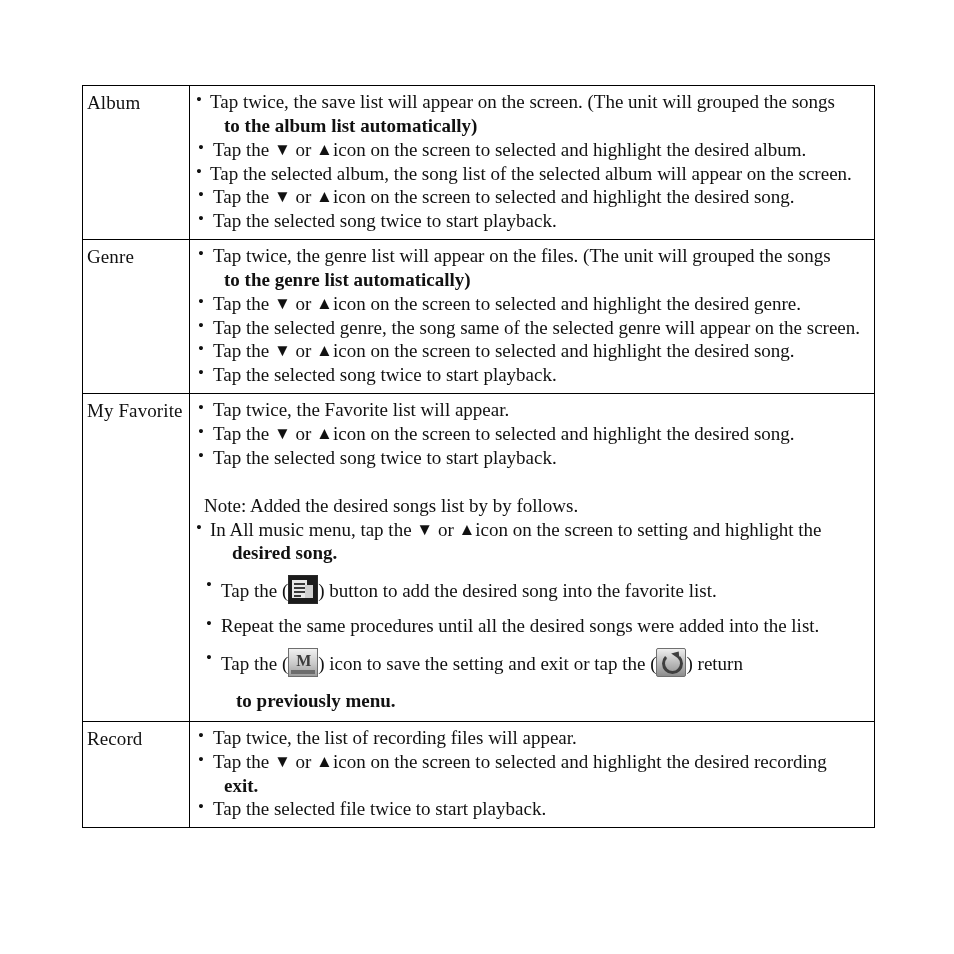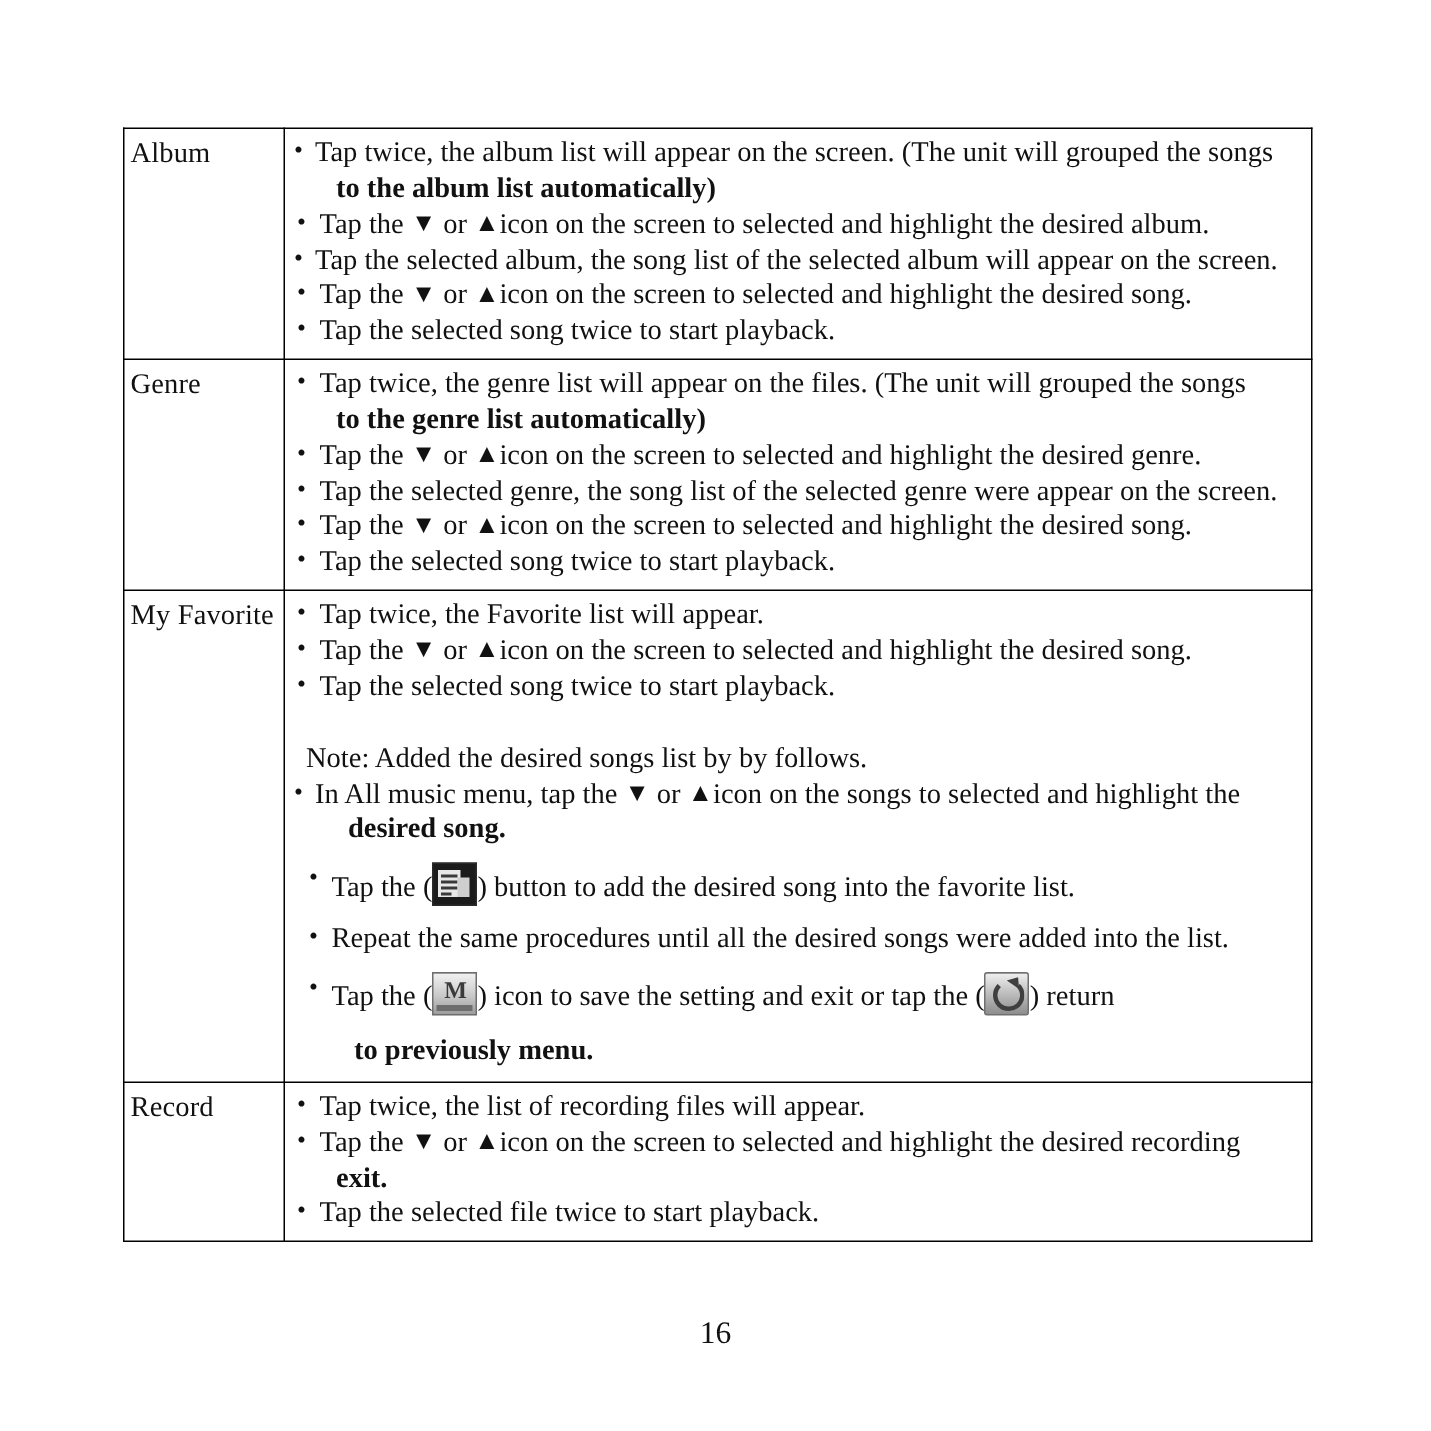--- a/index.html
+++ b/index.html
@@ -195,21 +195,21 @@
   <table class="manual-table">
     <tbody>
 
       <tr>
         <td class="col-label">
           <div class="label-text">Album</div>
         </td>
         <td class="col-body">
           <div class="body-inner">
             <span class="li tight">
-              <span class="bullet">•</span><span>Tap twice, the album list will appear on the screen.  (The unit will grouped the songs</span>
+              <span class="bullet">•</span><span>Tap twice, the save list will appear on the screen.  (The unit will grouped the songs</span>
             </span>
             <span class="cont">to the album list automatically)</span>
 
             <span class="li">
               <span class="bullet">•</span><span>Tap the </span><span class="tri">▼</span><span> or </span><span class="tri">▲</span><span>icon on the screen to selected and highlight the desired album.</span>
             </span>
 
             <span class="li tight">
               <span class="bullet">•</span><span>Tap the selected album, the song list of the selected album will appear on the screen.</span>
             </span>
@@ -234,21 +234,21 @@
             <span class="li">
               <span class="bullet">•</span><span>Tap twice, the genre list will appear on the files. (The unit will grouped the songs</span>
             </span>
             <span class="cont">to the genre list automatically)</span>
 
             <span class="li">
               <span class="bullet">•</span><span>Tap the </span><span class="tri">▼</span><span> or </span><span class="tri">▲</span><span>icon on the screen to selected and highlight the desired genre.</span>
             </span>
 
             <span class="li">
-              <span class="bullet">•</span><span>Tap the selected genre, the song list of the selected genre were appear on the screen.</span>
+              <span class="bullet">•</span><span>Tap the selected genre, the song same of the selected genre will appear on the screen.</span>
             </span>
 
             <span class="li">
               <span class="bullet">•</span><span>Tap the </span><span class="tri">▼</span><span> or </span><span class="tri">▲</span><span>icon on the screen to selected and highlight the desired song.</span>
             </span>
 
             <span class="li">
               <span class="bullet">•</span><span>Tap the selected song twice to start playback.</span>
             </span>
           </div>
@@ -269,21 +269,21 @@
               <span class="bullet">•</span><span>Tap the  </span><span class="tri">▼</span><span>  or  </span><span class="tri">▲</span><span>icon on the screen to selected and highlight the desired song.</span>
             </span>
 
             <span class="li">
               <span class="bullet">•</span><span>Tap the selected song twice to start playback.</span>
             </span>
 
             <span class="plain">Note: Added the desired songs list by by follows.</span>
 
             <span class="li tight">
-              <span class="bullet">•</span><span>In All music menu, tap the  </span><span class="tri">▼</span><span>  or  </span><span class="tri">▲</span><span>icon on the songs to selected and highlight the</span>
+              <span class="bullet">•</span><span>In All music menu, tap the  </span><span class="tri">▼</span><span>  or  </span><span class="tri">▲</span><span>icon on the screen to setting and highlight the</span>
             </span>
             <span class="cont deep">desired song.</span>
 
             <span class="li indent2 hasicon">
               <span class="bullet">•</span><span>Tap the (</span><span class="icon-box icon-list"><span class="paper">
                     <i></i>
                     <i></i>
                     <i></i>
                     <i></i>
                   </span><span class="fold"></span></span><span>) button to add the desired song into the favorite list.</span>
@@ -319,15 +319,14 @@
             <span class="li">
               <span class="bullet">•</span><span>Tap the selected file twice to start playback.</span>
             </span>
           </div>
         </td>
       </tr>
 
     </tbody>
   </table>
 
-  <div class="page-number">16</div>
 
 </div>
 
 </body></html>

